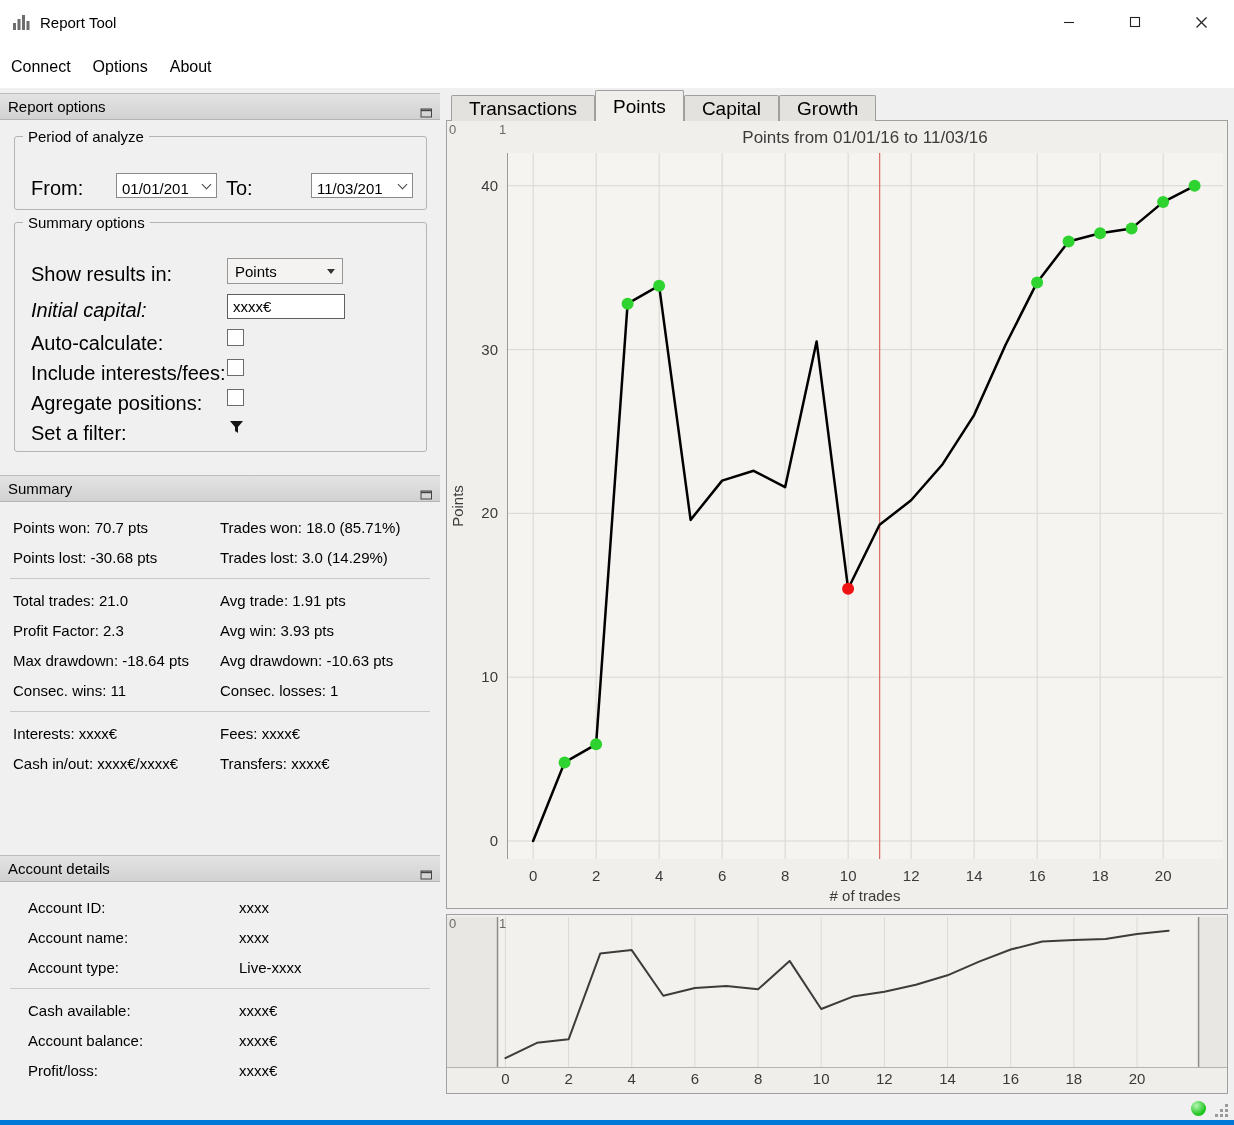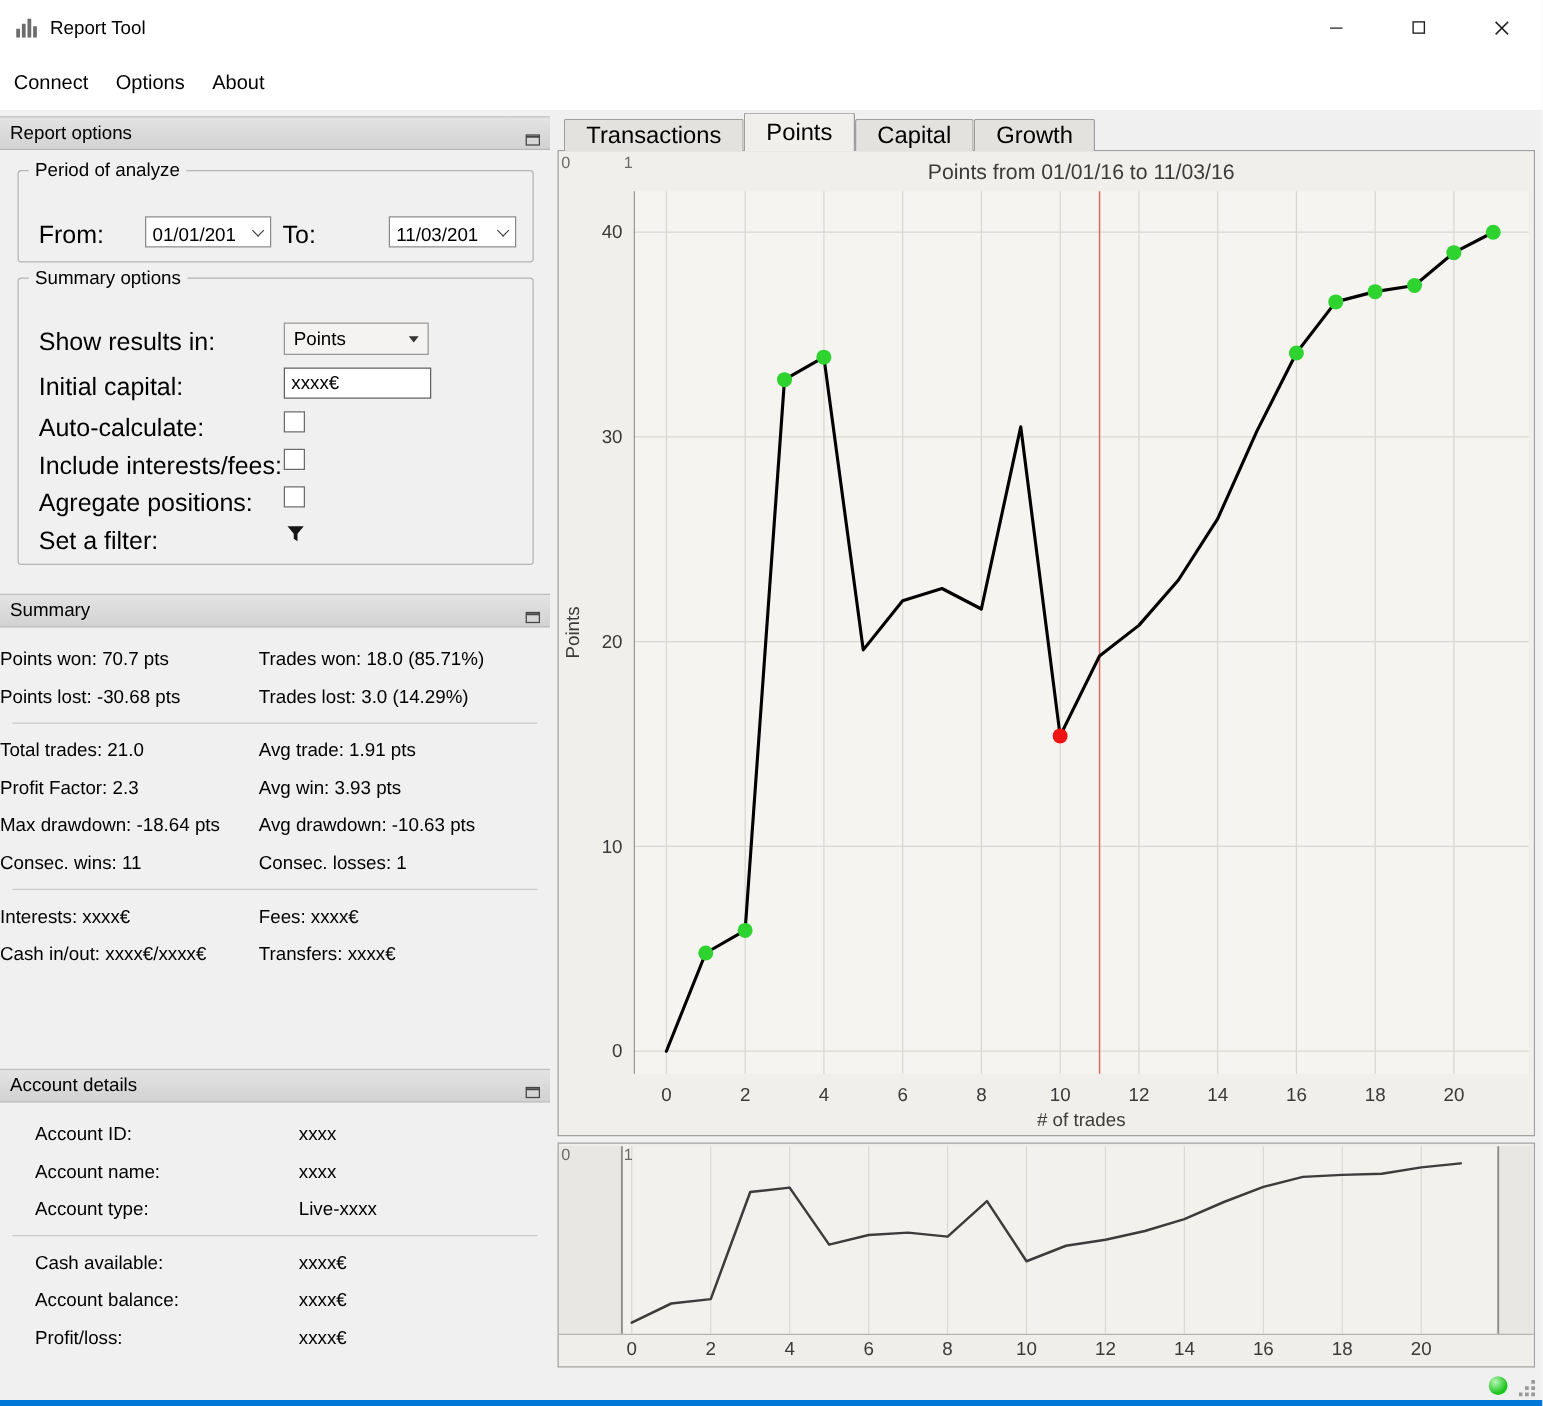--- a/index.html
+++ b/index.html
@@ -34,21 +34,21 @@
 
   .combo{position:absolute;background:#fff;border:1px solid #8a8a8a;font-size:15px;display:flex;align-items:flex-end;padding-left:5px;overflow:hidden;}
   .chev{position:absolute;right:6px;top:7px;width:7px;height:7px;border-right:1.4px solid #444;border-bottom:1.4px solid #444;transform:rotate(45deg);}
   .combo-flat{position:absolute;background:#f4f3f2;border:1px solid #979797;font-size:15px;display:flex;align-items:center;padding-left:7px;}
   .tri{position:absolute;right:7px;top:10px;width:0;height:0;border-left:4.5px solid transparent;border-right:4.5px solid transparent;border-top:5.5px solid #333;}
   .txt-input{position:absolute;background:#fff;border:1px solid #5f5f5f;font-size:15px;font-family:"Liberation Sans",sans-serif;padding-left:5px;}
   .checkbox{position:absolute;width:17px;height:17px;background:#fff;border:1px solid #6b6b6b;}
 
   
   .sum-block{position:absolute;left:0;width:440px;}
-  .sum-row{height:30px;display:grid;grid-template-columns:207px 1fr;align-items:center;font-size:15px;white-space:nowrap;}
+  .sum-row{height:30px;display:grid;grid-template-columns:207px 1fr;align-items:center;padding-left:13px;font-size:15px;white-space:nowrap;}
   .acct-row{height:30px;display:grid;grid-template-columns:211px 1fr;align-items:center;padding-left:28px;font-size:15px;white-space:nowrap;}
   .sep{height:1px;background:#c9c9c9;margin:6px 10px;}
 
   
   .tabbar{display:flex;align-items:flex-end;padding-left:5px;}
   .tab{height:26px;line-height:26px;padding:0 17px;background:#e4e2de;border:1px solid #9f9f9f;border-bottom:none;
     border-radius:2px 2px 0 0;font-size:19px;cursor:default;position:relative;z-index:1;margin-top:26px;}
   .tab.active{height:31px;line-height:31px;background:#f0efeb;z-index:3;}
 
   .pane{position:absolute;border:1px solid #a0a0a0;background:#f0efeb;}
@@ -141,21 +141,21 @@
 
 <div class="groupbox" style="left:14px;top:222px;width:413px;height:230px;">
   <span class="legend">Summary options</span>
 
   <span class="lbl" style="left:16px;top:40px;">Show results in:</span>
   <div class="combo-flat" style="left:212px;top:35px;width:116px;height:26px;">
     <span>Points</span>
     <span class="tri"></span>
   </div>
 
-  <span class="lbl" style="left:16px;top:76px;">Initial capital:</span>
+  <span class="lbl" style="left:16px;top:76px;font-style:italic;">Initial capital:</span>
   <input class="txt-input" style="left: 212px; top: 71px; width: 118px; height: 25px;" value="xxxx€">
 
   <span class="lbl" style="left:16px;top:109px;">Auto-calculate:</span>
   <div class="checkbox" style="left:212px;top:106px;"></div>
 
   <span class="lbl" style="left:16px;top:139px;">Include interests/fees:</span>
   <div class="checkbox" style="left:212px;top:136px;"></div>
 
   <span class="lbl" style="left:16px;top:169px;">Agregate positions:</span>
   <div class="checkbox" style="left:212px;top:166px;"></div>

